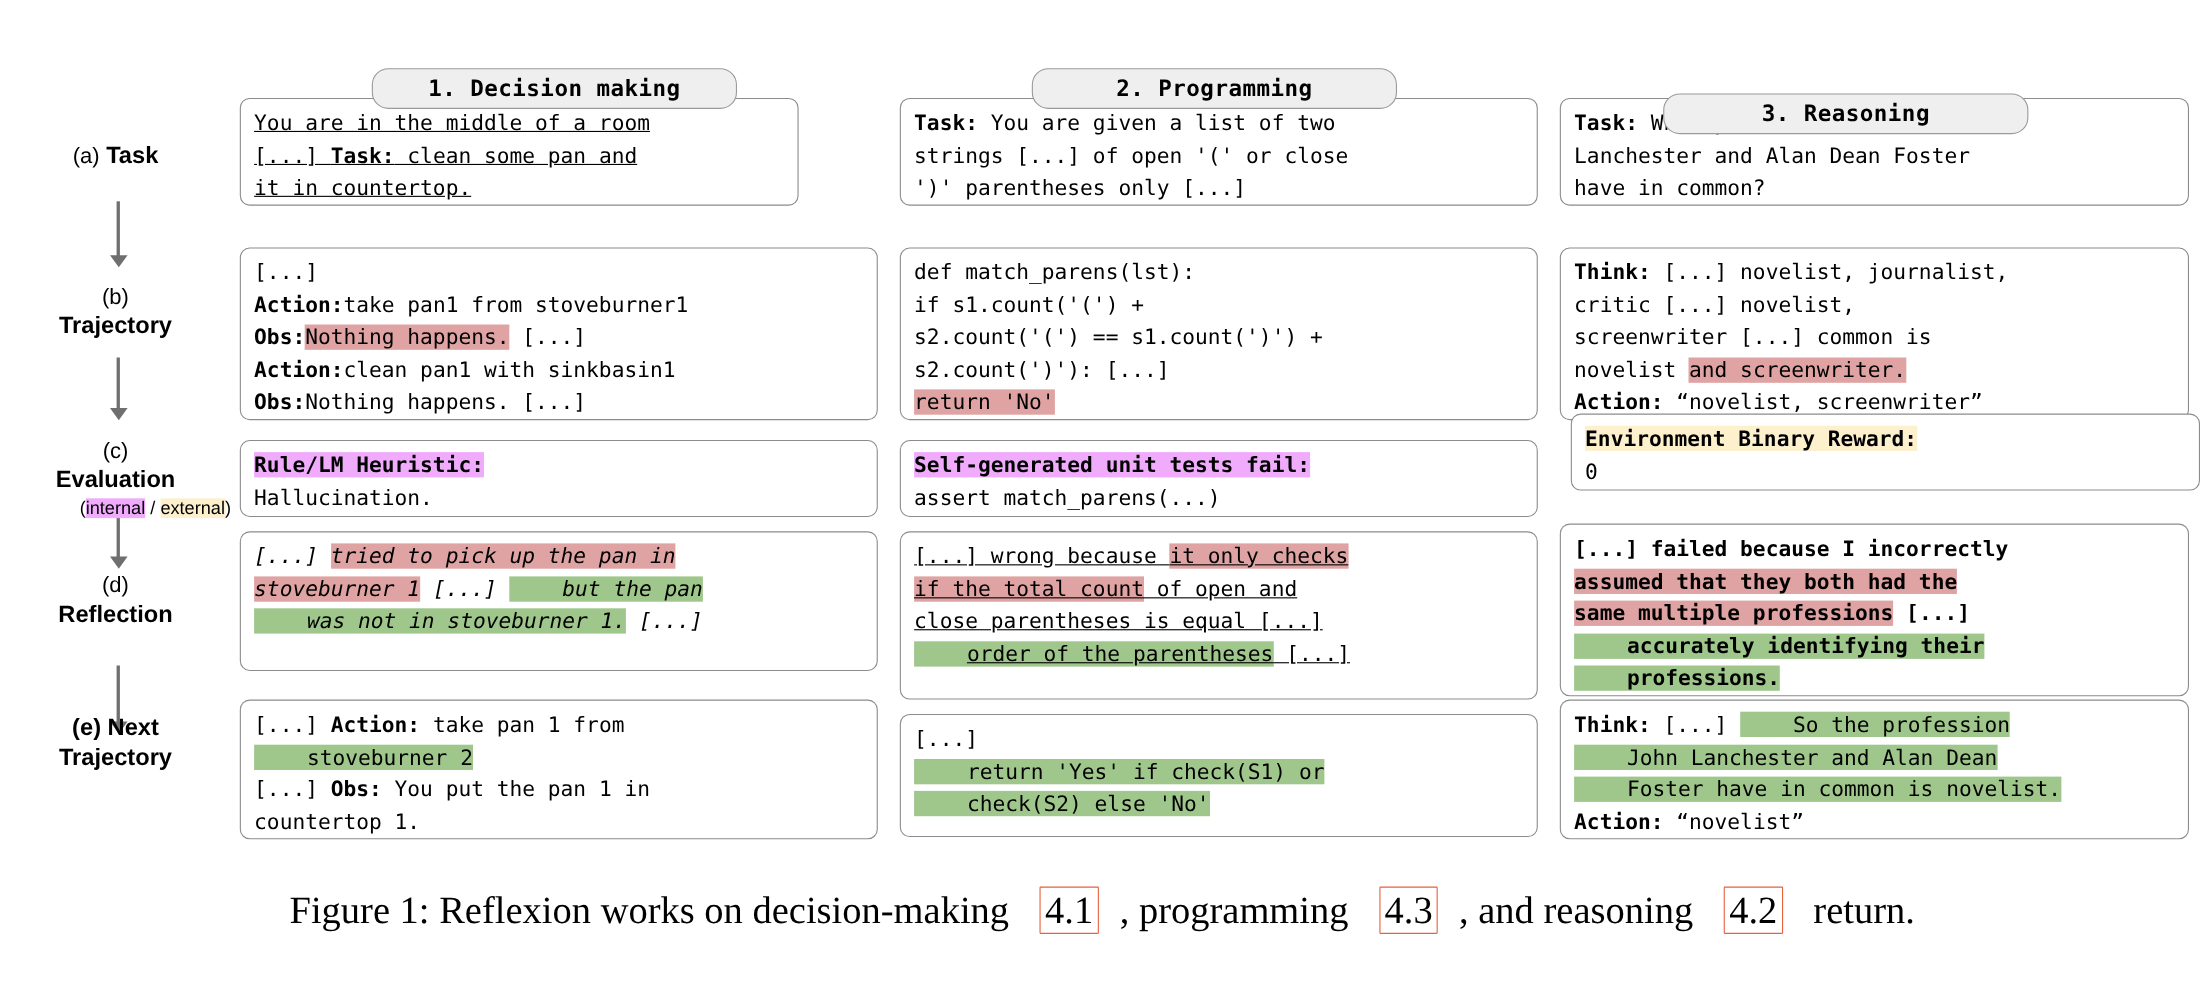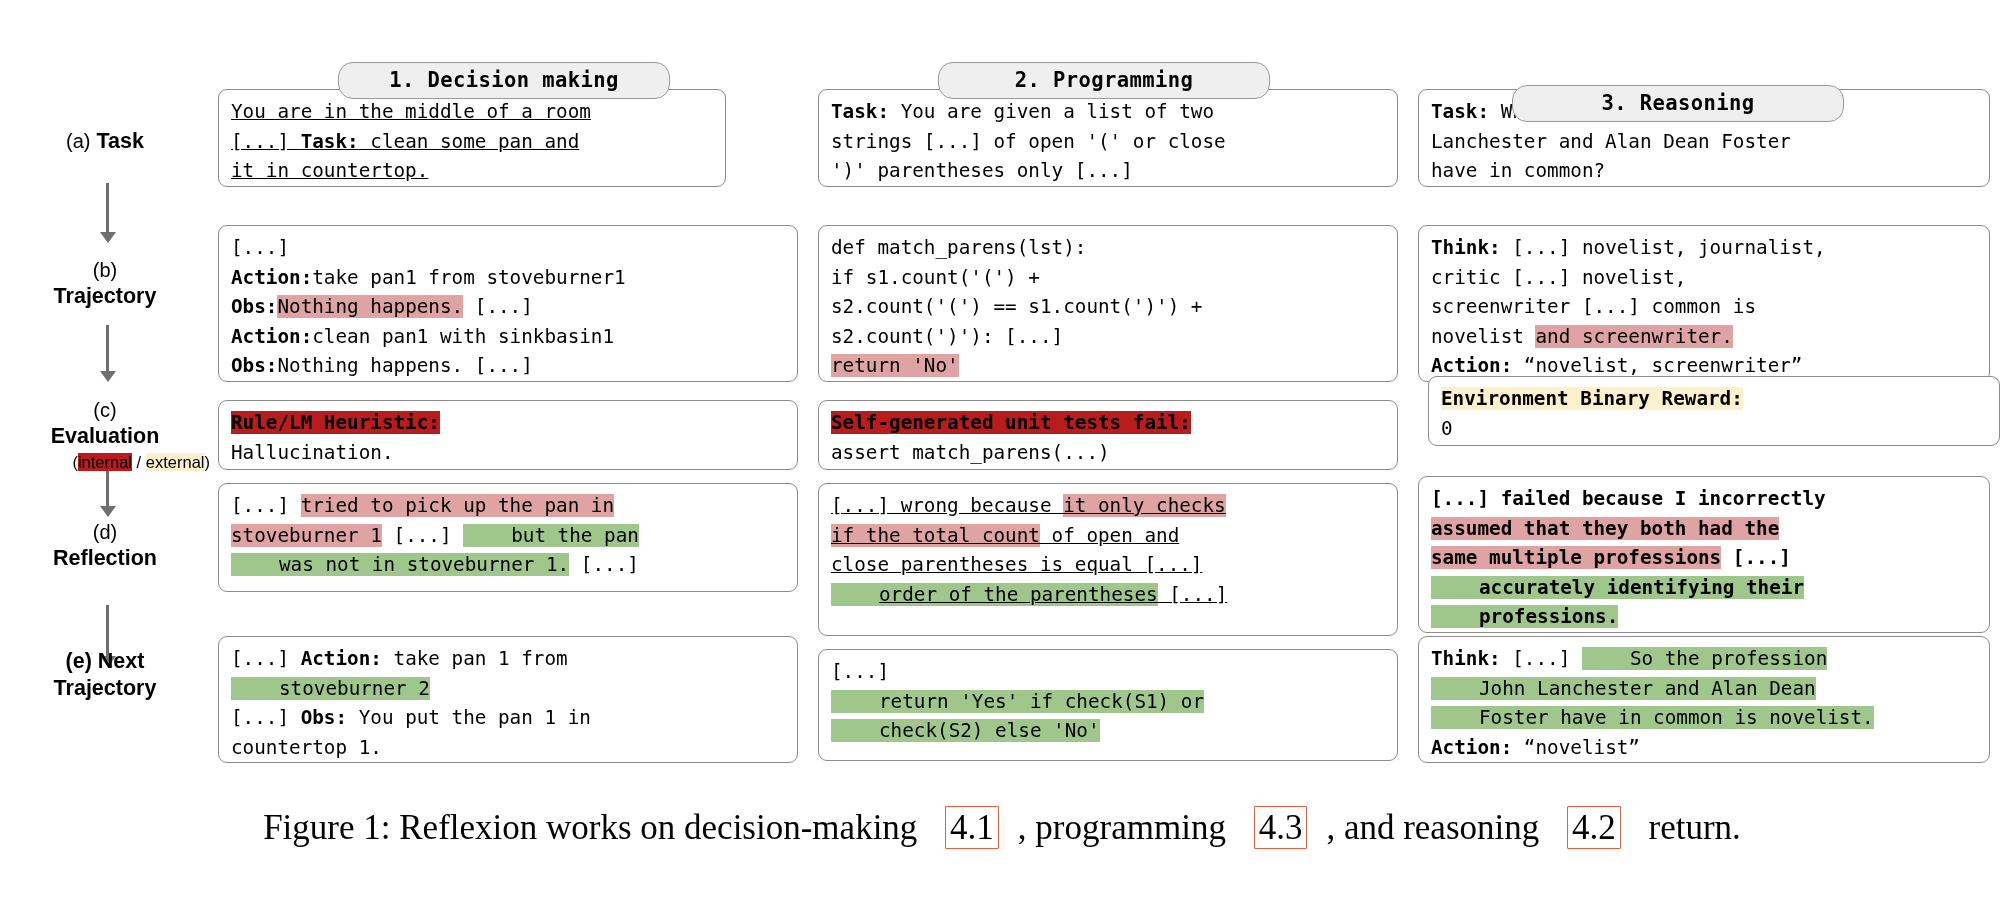--- a/index.html
+++ b/index.html
@@ -52,21 +52,21 @@
     overflow: hidden;
     z-index: 2;
   }
   .cell .ln { display: block; height: 29.6px; }
 
   b, .bold { font-weight: bold; }
 
   
   .hl-red    { background: #dfa3a3; }
   .hl-green  { background: #9fc78c; padding-left: 48px; }
-  .hl-blue   { background: #b91c1c; }
+  .hl-blue   { background: #f0abfc; }
   .hl-yellow { background: #fdf0cd; }
 
   
   .row-label {
     position: absolute;
     font-family: "Liberation Sans", sans-serif;
     text-align: center;
     width: 210px;
     left: 0;
     z-index: 3;
@@ -217,21 +217,21 @@
     </div>
   <div class="cell" style="left:818px; top:400px; width:580px; height:70px;">
       <span class="ln"><span class="bold hl-blue">Self-generated unit tests fail:</span></span>
       <span class="ln"><span>assert match_parens(...)</span></span>
     </div>
   <div class="cell" style="left:1418px; top:376px; width:572px; height:70px;margin-left:10px;">
       <span class="ln"><span class="bold hl-yellow">Environment Binary Reward:</span></span>
       <span class="ln"><span>0</span></span>
     </div>
 
-  <div class="cell" style="left:218px; top:483px; width:580px; height:109px;">
+  <div class="cell" style="left:218px; top:483px; width:580px; height:127px;font-style:italic;">
       <span class="ln"><span>[...] </span><span class="hl-red">tried to pick up the pan in</span></span>
       <span class="ln"><span class="hl-red">stoveburner 1</span><span> [...] </span><span class="hl-green">but the pan</span></span>
       <span class="ln"><span class="hl-green">was not in stoveburner 1.</span><span> [...]</span></span>
     </div>
   <div class="cell" style="left:818px; top:483px; width:580px; height:153px;text-decoration:underline;">
       <span class="ln"><span>[...] wrong because </span><span class="hl-red">it only checks</span></span>
       <span class="ln"><span class="hl-red">if the total count</span><span> of open and</span></span>
       <span class="ln"><span>close parentheses is equal [...]</span></span>
       <span class="ln"><span class="hl-green">order of the parentheses</span><span> [...]</span></span>
     </div>

